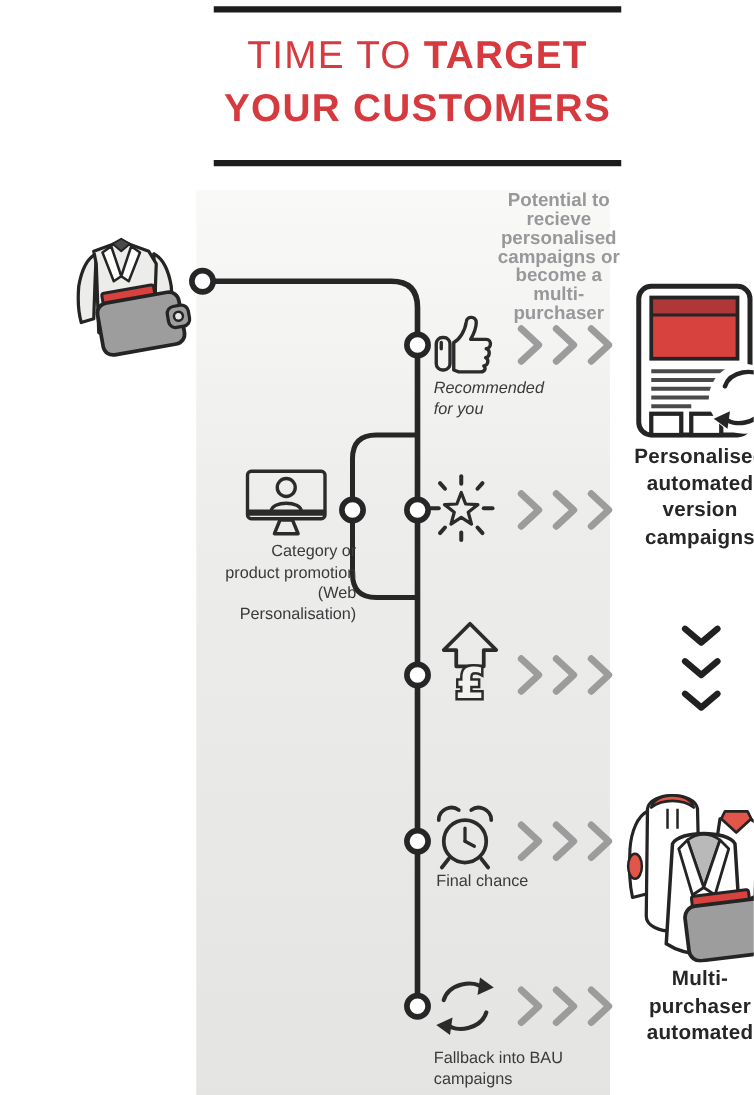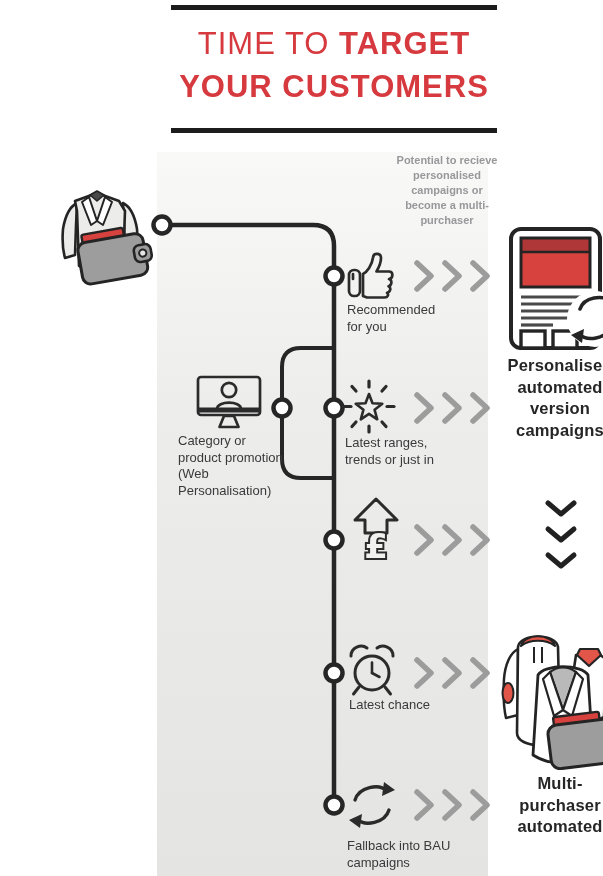--- a/index.html
+++ b/index.html
@@ -16,28 +16,28 @@
   .rule-top{left:139px;top:5px;width:326px;}
   .rule-bottom{left:139px;top:128px;width:326px;}
   .title{
     position:absolute;left:110px;top:22px;width:384px;text-align:center;
     color:#d6393e;font-size:31px;line-height:43px;letter-spacing:1px;
   }
   .t-light{font-weight:400;}
   .t-bold{font-weight:800;}
   .note{
     position:absolute;left:362px;top:153px;width:106px;text-align:center;
-    color:#98989b;font-size:11px;line-height:15px;font-weight:600;
+    color:#98989b;font-size:15px;line-height:15px;font-weight:600;
   }
   .conn{position:absolute;left:0;top:0;pointer-events:none;}
   .icon{position:absolute;}
   .step-label{
     position:absolute;color:#3a3a3c;font-size:13px;line-height:16.5px;font-weight:500;
   }
-  .center{text-align:left;}
+  .center{text-align:right;}
   .big-label{
     position:absolute;color:#262626;font-size:16.5px;line-height:21.5px;
     font-weight:800;text-align:center;letter-spacing:0.2px;
   }
   .chev{position:absolute;}
 </style>
 </head>
 <body>
 
 <div class="canvas">
@@ -86,21 +86,21 @@
     </g>
   </svg>
 
   <svg class="icon" style="left:314px;top:247px;" width="50" height="54" viewBox="0 0 50 54">
     <g fill="none" stroke="#2b2b2b" stroke-width="2.7" stroke-linejoin="round" stroke-linecap="round">
       <rect x="3" y="23" width="11" height="26" rx="5"></rect>
       <path d="M7,27 v5"></path>
       <path d="M17,49 V27 C21,25 26,18.5 27,10.5 C27.5,5.5 35,5.8 35,11 C35,16.5 32.5,21 30.5,24.5 H43 C47.5,24.5 47.5,31.5 43,32 C46.5,33 46,38.5 42.5,39.2 C45.5,40.5 44.5,45.3 41,45.8 C43,47.5 42,50.5 38.5,50.5 H21 Z"></path>
     </g>
   </svg>
-  <div class="step-label" style="left:315px;top:302px;width:100px;">Recommended for you</div>
+  <div class="step-label" style="left:315px;top:302px;width:100px;font-style:italic;">Recommended for you</div>
   <svg class="chev" style="left:380px;top:259px;" width="84" height="34" viewBox="0 0 84 34">
     <g fill="none" stroke="#9c9c9c" stroke-width="5.5" stroke-linecap="round" stroke-linejoin="round">
       <path d="M5,4 L19,17 L5,30"></path>
       <path d="M33,4 L47,17 L33,30"></path>
       <path d="M61,4 L75,17 L61,30"></path>
     </g>
   </svg>
 
   <svg class="icon" style="left:164px;top:375px;" width="66" height="56" viewBox="0 0 66 56">
     <g fill="none" stroke="#2b2b2b" stroke-width="2.7" stroke-linejoin="round">
@@ -119,21 +119,20 @@
       <line x1="32" y1="9" x2="32" y2="3"></line>
       <line x1="45" y1="13" x2="49" y2="8.5"></line>
       <line x1="50" y1="28.5" x2="57" y2="28.5"></line>
       <line x1="45" y1="44" x2="49" y2="48.5"></line>
       <line x1="32" y1="48" x2="32" y2="54"></line>
       <line x1="19" y1="44" x2="15" y2="48.5"></line>
       <line x1="6" y1="28.5" x2="14" y2="28.5"></line>
       <line x1="19" y1="13" x2="15" y2="8.5"></line>
     </g>
   </svg>
-  <div class="step-label" style="left:313px;top:435px;width:112px;">Latest ranges, trends or just in</div>
   <svg class="chev" style="left:380px;top:391px;" width="84" height="34" viewBox="0 0 84 34">
     <g fill="none" stroke="#9c9c9c" stroke-width="5.5" stroke-linecap="round" stroke-linejoin="round">
       <path d="M5,4 L19,17 L5,30"></path>
       <path d="M33,4 L47,17 L33,30"></path>
       <path d="M61,4 L75,17 L61,30"></path>
     </g>
   </svg>
 
   <svg class="icon" style="left:317px;top:497px;" width="54" height="66" viewBox="0 0 54 66">
     <path d="M27,2 L48,23 H38 V36 H16 V23 H6 Z" fill="none" stroke="#2b2b2b" stroke-width="3" stroke-linejoin="round"></path>
@@ -151,21 +150,21 @@
     <g fill="none" stroke="#2b2b2b" stroke-width="3" stroke-linecap="round">
       <circle cx="29" cy="35" r="17"></circle>
       <path d="M8,18 C8,9.5 18,5.5 24,10"></path>
       <path d="M50,18 C50,9.5 40,5.5 34,10"></path>
       <line x1="16" y1="49" x2="10.5" y2="56"></line>
       <line x1="42" y1="49" x2="47.5" y2="56"></line>
       <line x1="29" y1="35" x2="29" y2="24.5" stroke-width="2.6"></line>
       <line x1="29" y1="35" x2="36.5" y2="39" stroke-width="2.6"></line>
     </g>
   </svg>
-  <div class="step-label" style="left:317px;top:697px;width:110px;">Latest chance</div>
+  <div class="step-label" style="left:317px;top:697px;width:110px;">Final chance</div>
   <svg class="chev" style="left:380px;top:656px;" width="84" height="34" viewBox="0 0 84 34">
     <g fill="none" stroke="#9c9c9c" stroke-width="5.5" stroke-linecap="round" stroke-linejoin="round">
       <path d="M5,4 L19,17 L5,30"></path>
       <path d="M33,4 L47,17 L33,30"></path>
       <path d="M61,4 L75,17 L61,30"></path>
     </g>
   </svg>
 
   <svg class="icon" style="left:314px;top:778px;" width="52" height="54" viewBox="0 0 52 54">
     <g fill="none" stroke="#2b2b2b" stroke-width="3.4" stroke-linecap="round">

